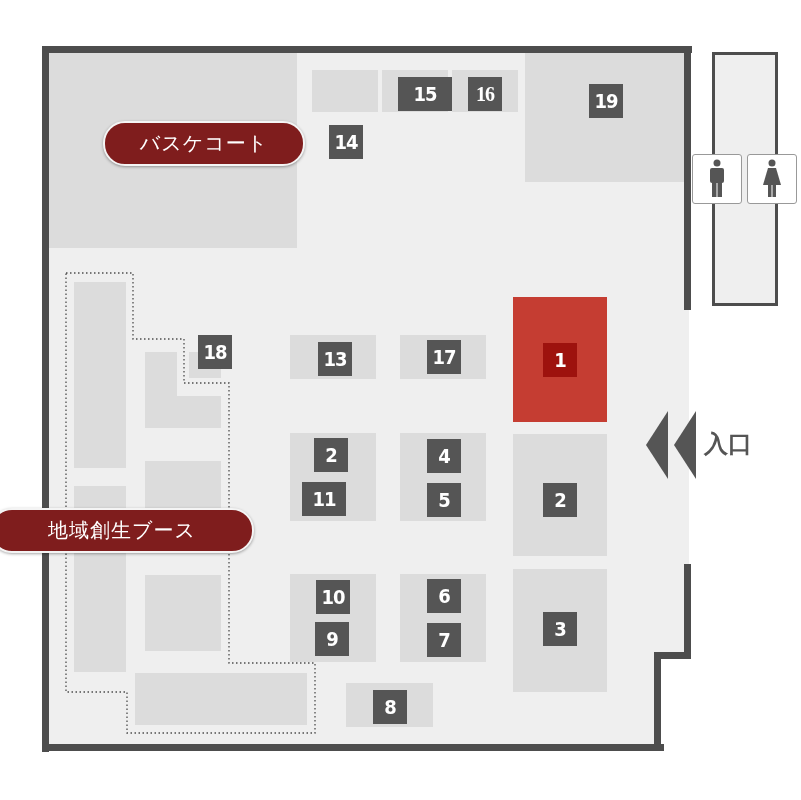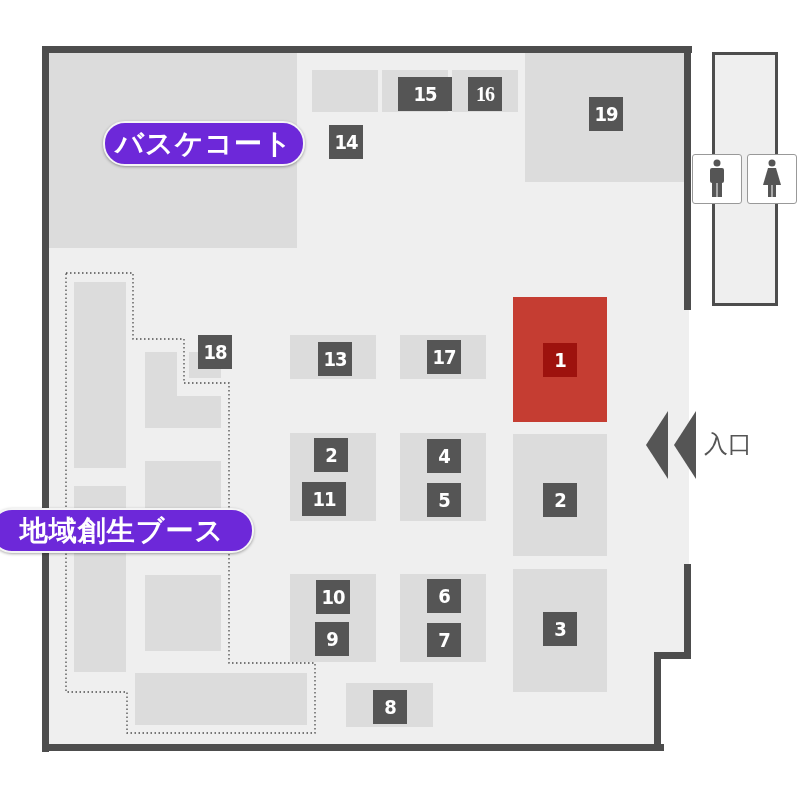--- a/index.html
+++ b/index.html
@@ -3,21 +3,21 @@
   <meta charset="utf-8">
   <style>
     html, body { margin:0; padding:0; background:#ffffff; }
     body { width:801px; height:800px; position:relative; overflow:hidden; font-family:"DejaVu Sans", sans-serif; }
     .abs { position:absolute; box-sizing:border-box; }
     .floor { background:#efefef; }
     .zone { background:#dcdcdc; }
     .wall { background:#4d4d4d; }
     .num { position:absolute; background:#555555; color:#ffffff; font-family:"DejaVu Sans Condensed","DejaVu Sans", sans-serif; font-weight:bold; font-size:20px; display:flex; align-items:center; justify-content:center; box-sizing:border-box; letter-spacing:-1px; }
     .booth { position:absolute; background:#dcdcdc; cursor:pointer; }
-    .pill { position:absolute; background:#6d28d9; color:#fff; font-weight:bold; font-size:28px; border-radius:22px; border:2px solid #f4f4f4; box-shadow:0 1px 3px rgba(0,0,0,0.35); display:flex; align-items:center; justify-content:center; box-sizing:border-box; letter-spacing:1px; }
+    .pill { position:absolute; background:#7f1d1d; color:#fff; font-weight:normal; font-size:20px; border-radius:22px; border:2px solid #f4f4f4; box-shadow:0 1px 3px rgba(0,0,0,0.35); display:flex; align-items:center; justify-content:center; box-sizing:border-box; letter-spacing:1px; }
     .wc { position:absolute; background:#fff; border:1px solid #999; border-radius:3px; box-sizing:border-box; display:flex; align-items:center; justify-content:center; }
   </style>
 </head>
 <body>
 
 <div class="abs" style="left:0;top:0;width:801px;height:800px;">
 
   <div class="abs floor" style="left:44px;top:48px;width:645px;height:700px;"></div>
   <div class="abs floor" style="left:640px;top:310px;width:47px;height:260px;"></div>
 
@@ -79,21 +79,21 @@
 
   <div class="booth" style="left:290px;top:574px;width:86px;height:88px;"></div>
   <div class="booth" style="left:400px;top:574px;width:86px;height:88px;"></div>
   <div class="booth" style="left:513px;top:569px;width:94px;height:123px;"></div>
 
   <div class="booth" style="left:346px;top:683px;width:87px;height:44px;"></div>
 
   <div class="num" style="left:329px;top:77px;width:34px;height:34px;margin-top:48px;">14</div>
   <div class="num" style="left:398px;top:77px;width:54px;height:34px;">15</div>
   <div class="num" style="left:468px;top:77px;width:34px;height:34px;font-family:Liberation Serif, serif;">16</div>
-  <div class="num" style="left:589px;top:97px;width:34px;height:34px;">19</div>
+  <div class="num" style="left:589px;top:84px;width:34px;height:34px;">19</div>
   <div class="num" style="left:198px;top:335px;width:34px;height:34px;">18</div>
   <div class="num" style="left:318px;top:342px;width:34px;height:34px;">13</div>
   <div class="num" style="left:427px;top:340px;width:34px;height:34px;text-align:center;">17</div>
   <div class="num" style="left:543px;top:343px;width:34px;height:34px;background:#9e120e;">1</div>
   <div class="num" style="left:314px;top:438px;width:34px;height:34px;">2</div>
   <div class="num" style="left:302px;top:482px;width:44px;height:34px;">11</div>
   <div class="num" style="left:427px;top:439px;width:34px;height:34px;">4</div>
   <div class="num" style="left:427px;top:483px;width:34px;height:34px;">5</div>
   <div class="num" style="left:543px;top:483px;width:34px;height:34px;">2</div>
   <div class="num" style="left:316px;top:580px;width:34px;height:34px;">10</div>
@@ -103,15 +103,15 @@
   <div class="num" style="left:543px;top:612px;width:34px;height:34px;">3</div>
   <div class="num" style="left:373px;top:690px;width:34px;height:34px;">8</div>
 
   <div class="pill" style="left:103px;top:121px;width:202px;height:45px;">バスケコート</div>
   <div class="pill" style="left:-10px;top:508px;width:264px;height:45px;">地域創生ブース</div>
 
   <svg class="abs" style="left:646px;top:409px;" width="54" height="72" viewBox="0 0 54 72">
     <path d="M0 36 L22 2 V70 Z" fill="#555"></path>
     <path d="M28 36 L50 2 V70 Z" fill="#555"></path>
   </svg>
-  <div class="abs" style="left:704px;top:428px;font-weight:normal;font-size:24px;color:#555;">入口</div>
+  <div class="abs" style="left:704px;top:428px;font-weight:bold;font-size:24px;color:#555;">入口</div>
 
 </div>
 
 </body></html>

